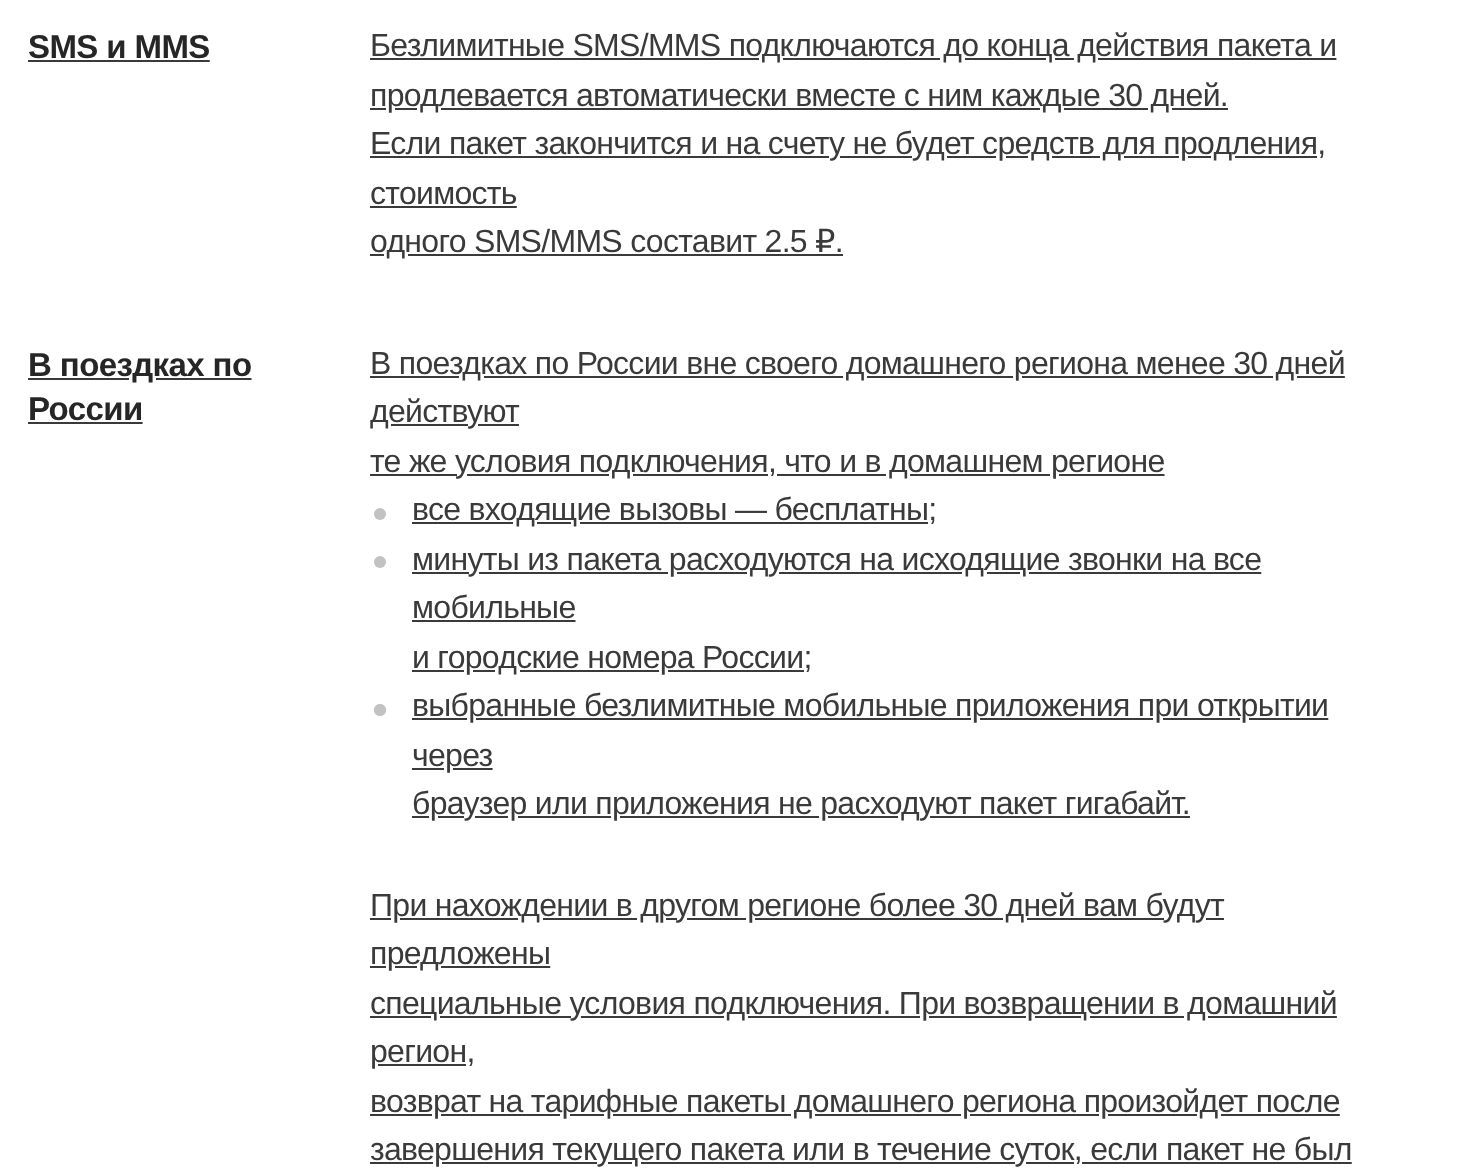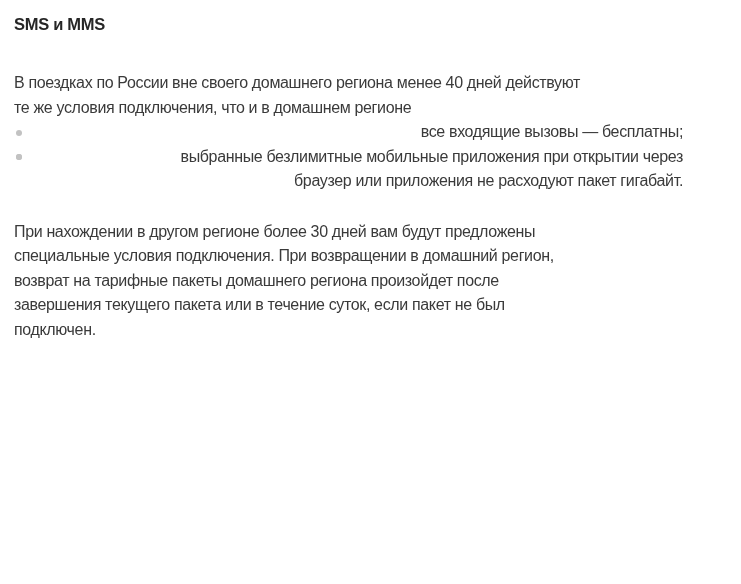--- a/index.html
+++ b/index.html
@@ -13,20 +13,21 @@
     overflow: hidden;
     font-family: "Liberation Sans", "DejaVu Sans", sans-serif;
     color: #3a3a3a;
     -webkit-font-smoothing: antialiased;
   }
   .page {
     box-sizing: border-box;
     width: 687px;
     height: 584px;
     padding: 12px 4px 8px 14px;
+    text-decoration: underline;
   }
   .section {
     display: flex;
     align-items: flex-start;
   }
   .section + .section {
     margin-top: 36px;
   }
   .section-label {
     flex: 0 0 171px;
@@ -48,21 +49,20 @@
     margin: 0;
     white-space: pre-line;
   }
   .para + .para {
     margin-top: 26px;
   }
   ul.bullet-list {
     list-style: none;
     margin: 0;
     padding: 0;
-    text-align: right;
   }
   ul.bullet-list li {
     position: relative;
     padding-left: 21px;
   }
   ul.bullet-list .dot {
     position: absolute;
     left: 2px;
     top: 9.5px;
     width: 6px;
@@ -78,31 +78,41 @@
   }
 </style>
 </head>
 <body>
 
 <div class="page">
 
   <section class="section">
     <div class="section-label">SMS и MMS</div>
     <div class="section-content">
+      <p class="para">Безлимитные SMS/MMS подключаются до конца действия пакета и
+продлевается автоматически вместе с ним каждые 30 дней.
+Если пакет закончится и на счету не будет средств для продления, стоимость
+одного SMS/MMS составит 2.5 ₽.</p>
     </div>
   </section>
 
   <section class="section">
+    <div class="section-label">В поездках по России</div>
     <div class="section-content">
-      <p class="para">В поездках по России вне своего домашнего региона менее 40 дней действуют
+      <p class="para">В поездках по России вне своего домашнего региона менее 30 дней действуют
 те же условия подключения, что и в домашнем регионе</p>
       <ul class="bullet-list">
         <li>
           <span class="dot"></span>
           <span class="li-text">все входящие вызовы — бесплатны;</span>
+        </li>
+        <li>
+          <span class="dot"></span>
+          <span class="li-text">минуты из пакета расходуются на исходящие звонки на все мобильные
+и городские номера России;</span>
         </li>
         <li>
           <span class="dot"></span>
         </li>
         <li>
           <span class="dot"></span>
           <span class="li-text">выбранные безлимитные мобильные приложения при открытии через
 браузер или приложения не расходуют пакет гигабайт.</span>
         </li>
       </ul>

